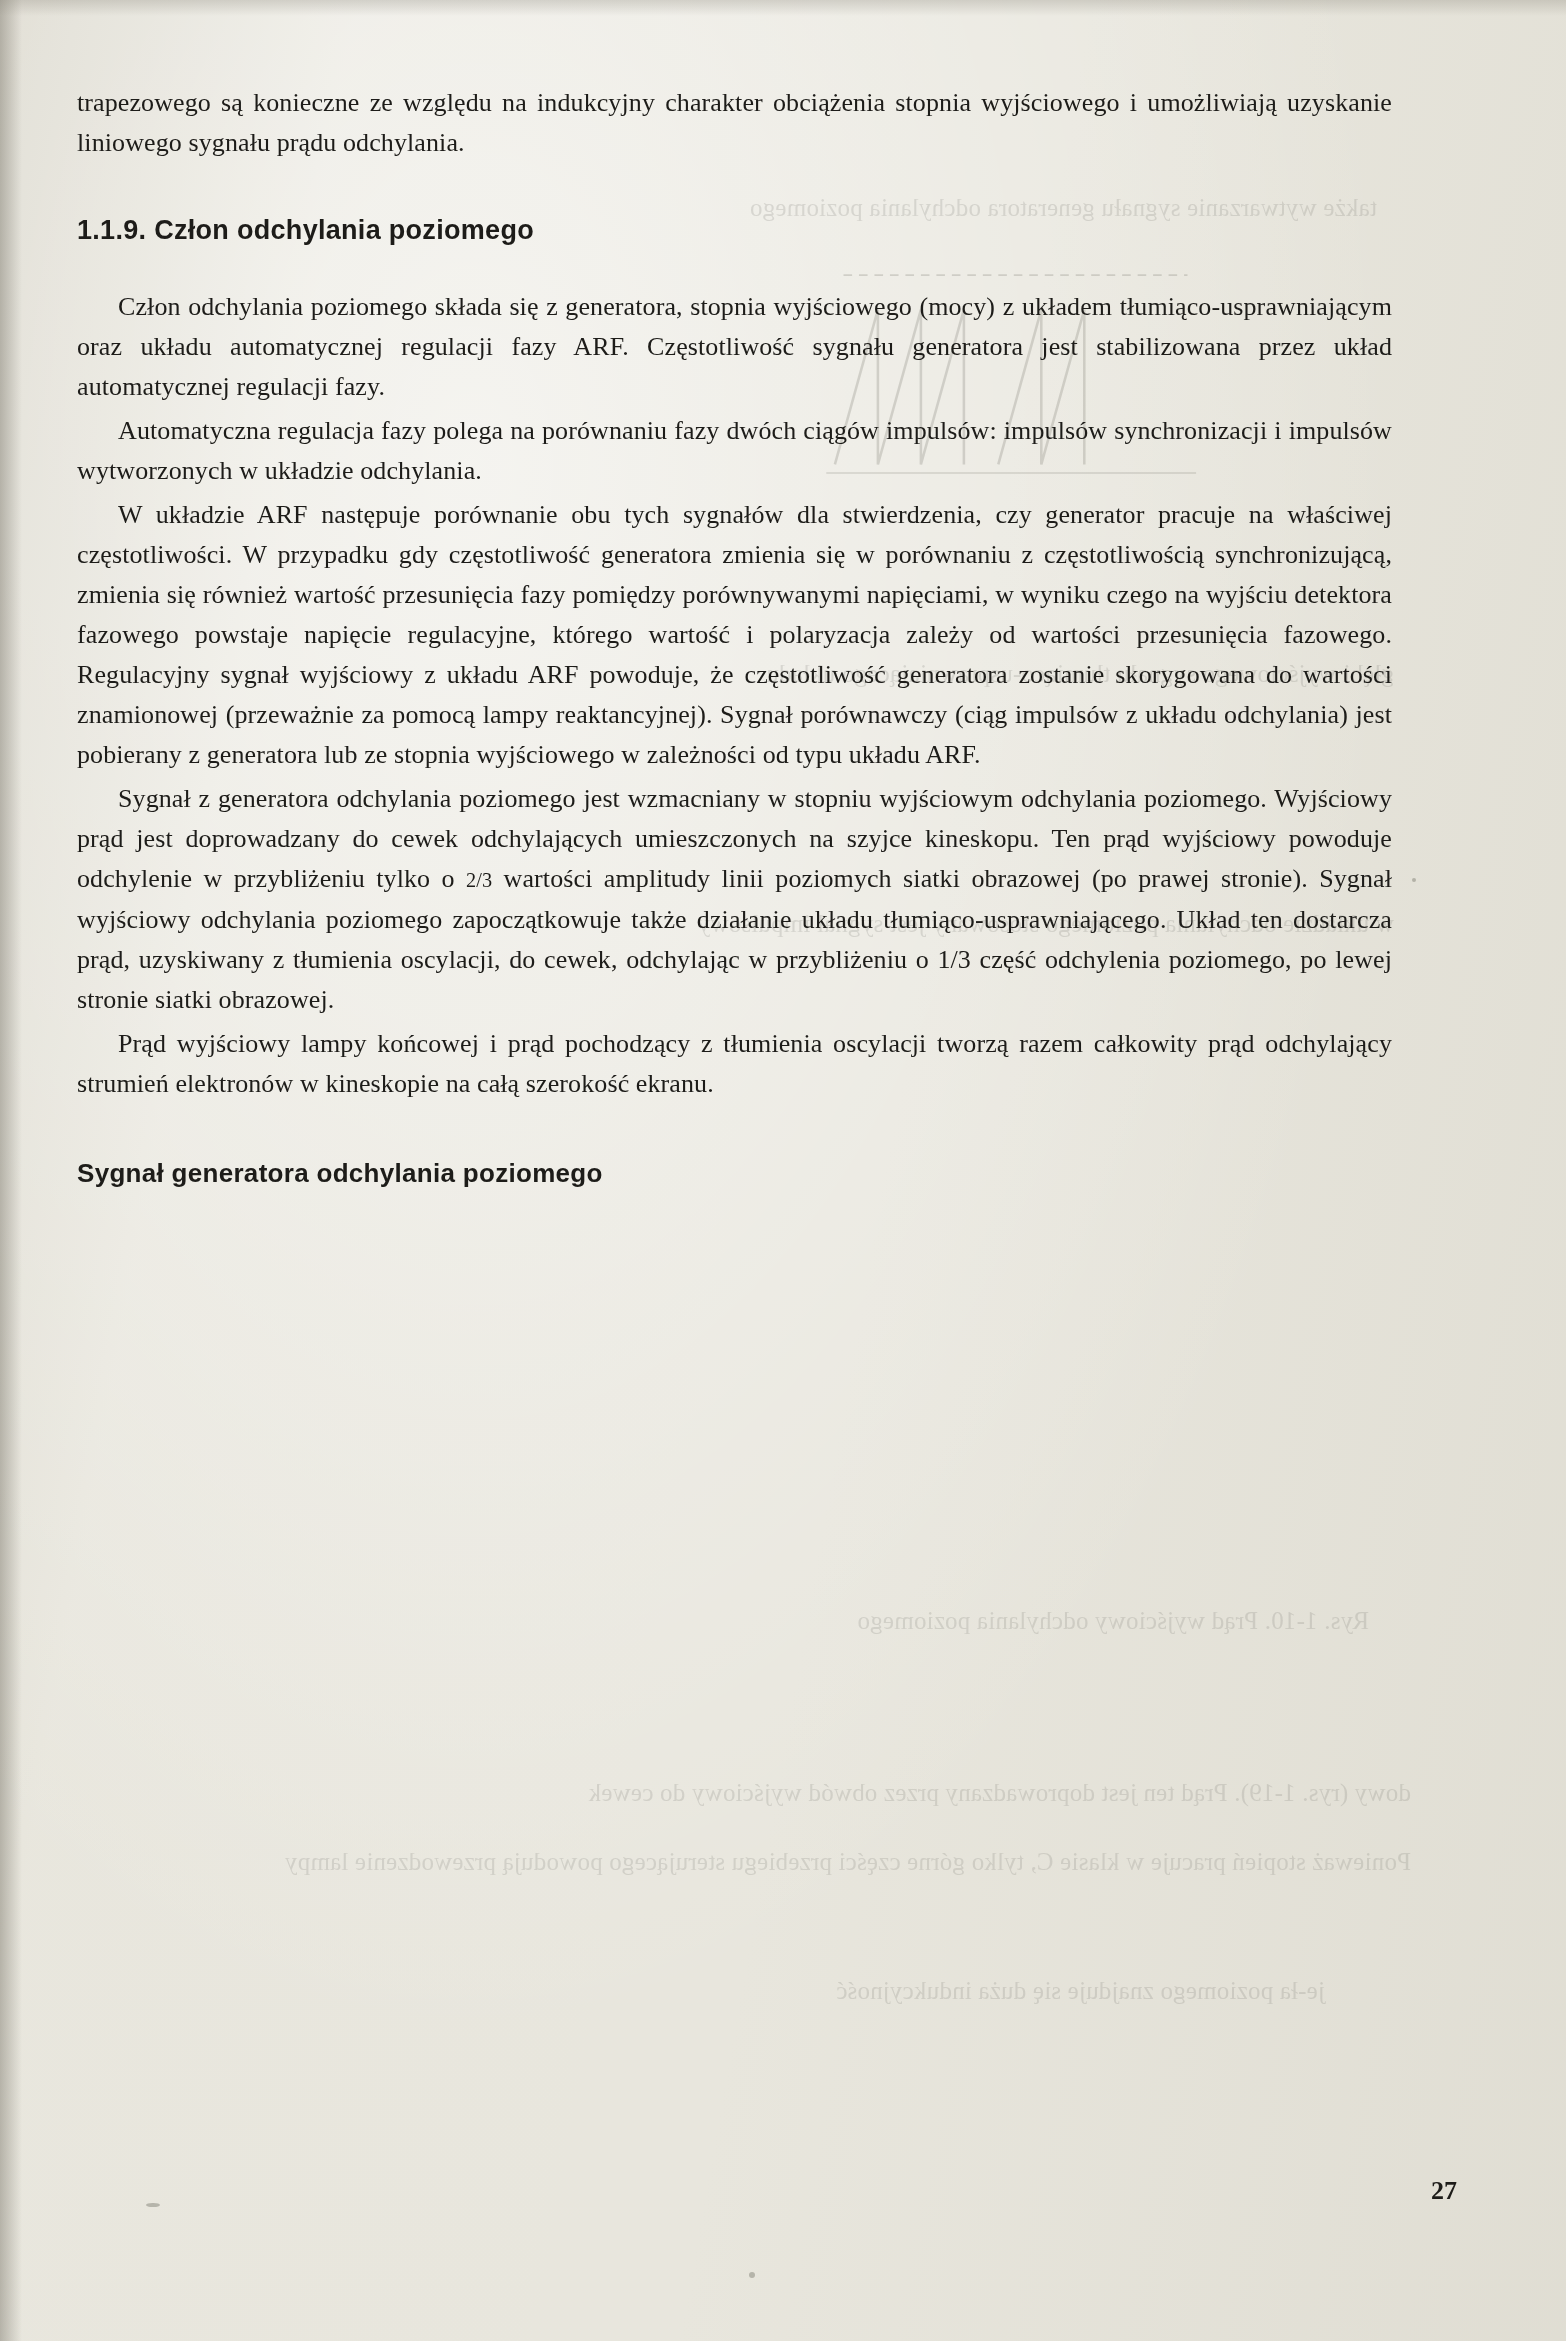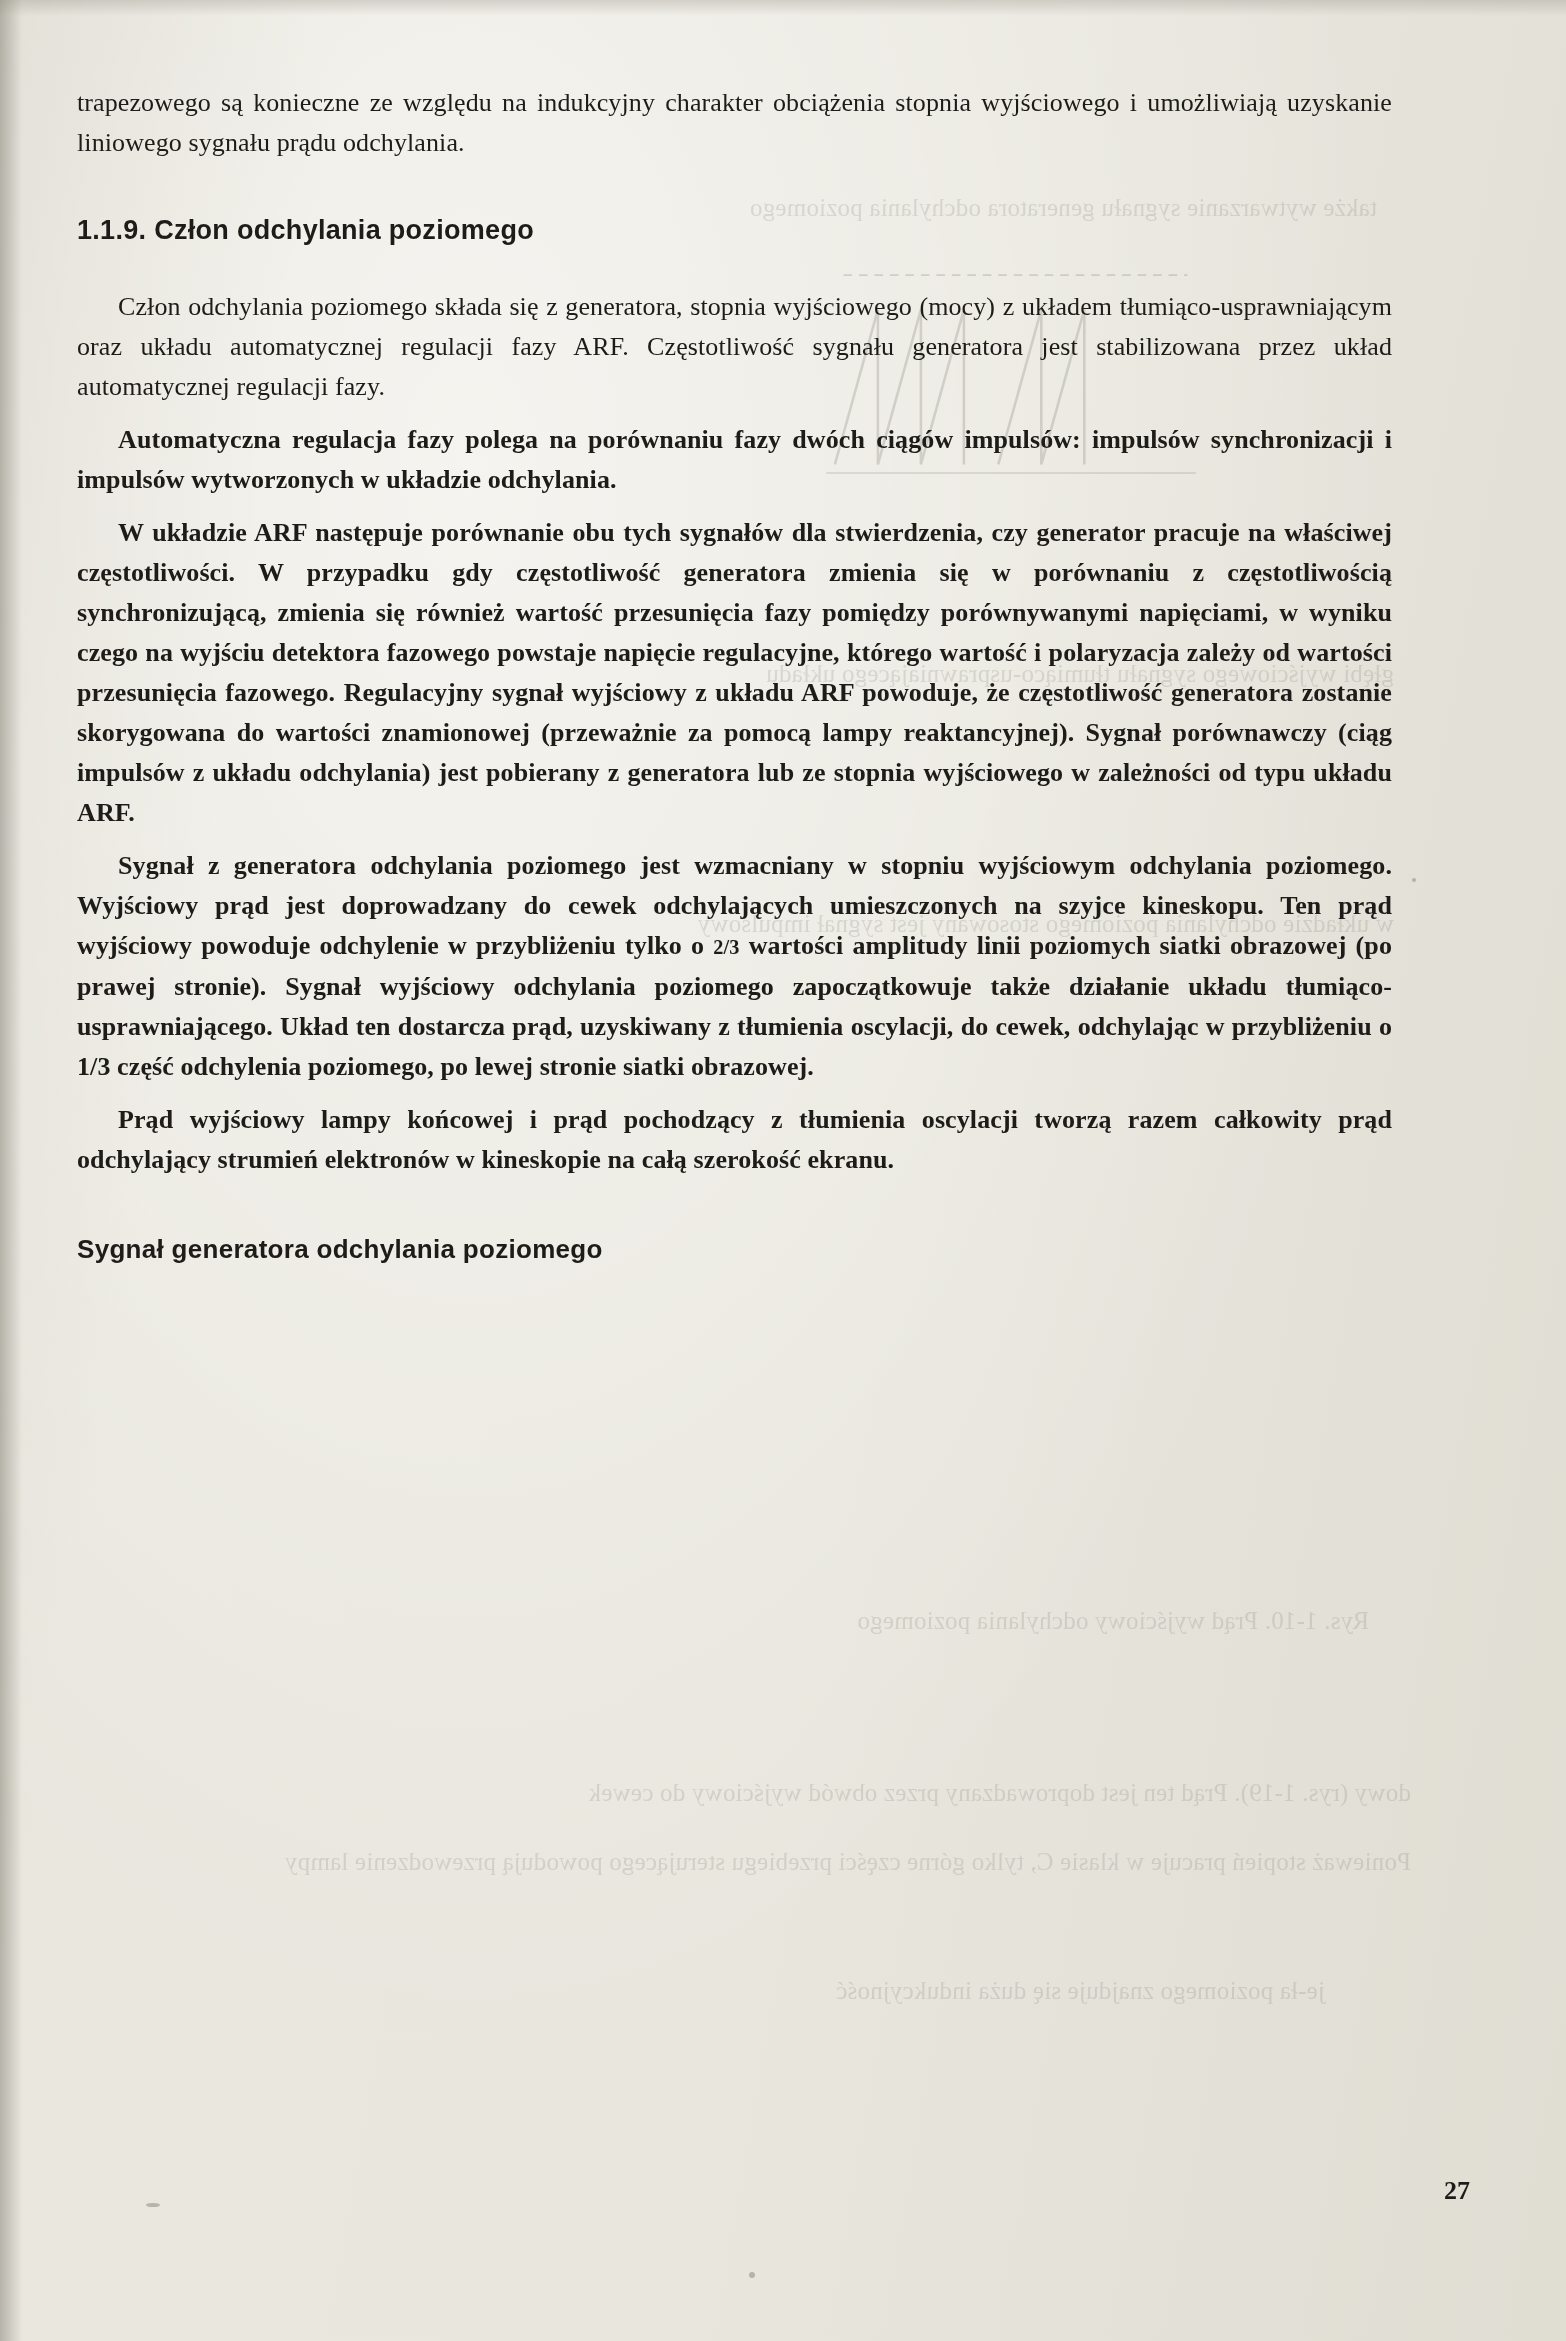--- a/index.html
+++ b/index.html
@@ -71,24 +71,24 @@
   }
   .sub-head {
     font-family: Liberation Sans, sans-serif;
     font-weight: bold;
     font-size: 26px;
     line-height: 38px;
     margin-top: 50px;
     margin-bottom: 41px;
     letter-spacing: 0.3px;
   }
-  .para + .para { margin-top: 13px; font-weight: bold; }
+  .para + .para { margin-top: 4px; }
   .page-number {
     position: absolute;
-    right: 96px;
+    right: 109px;
     bottom: 136px;
     font-size: 26px;
     font-weight: bold;
     color: #1d1c19;
   }
   
   .bleed {
     position: absolute;
     color: rgba(90,88,78,0.16);
     font-size: 25px;

